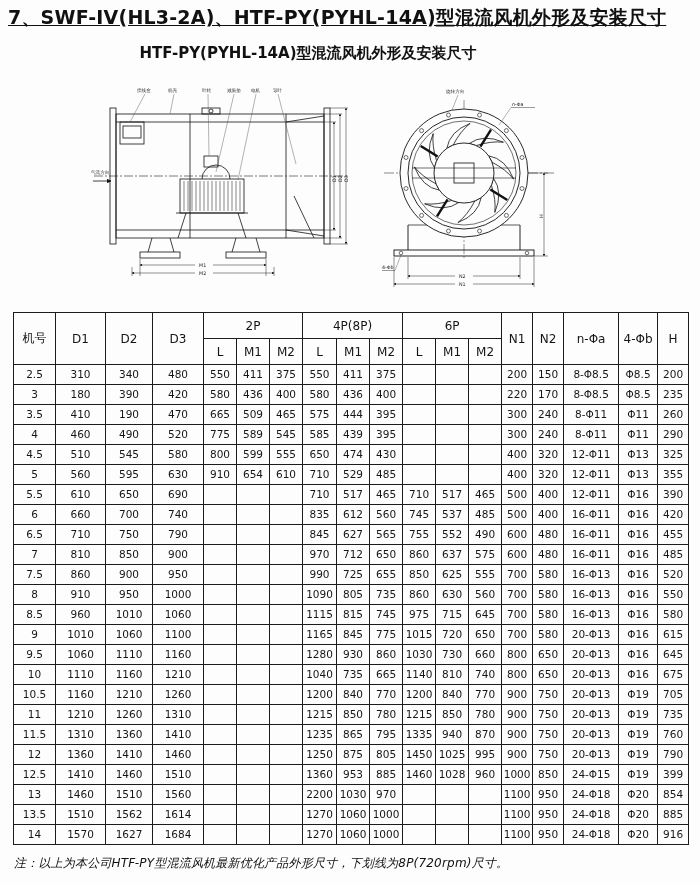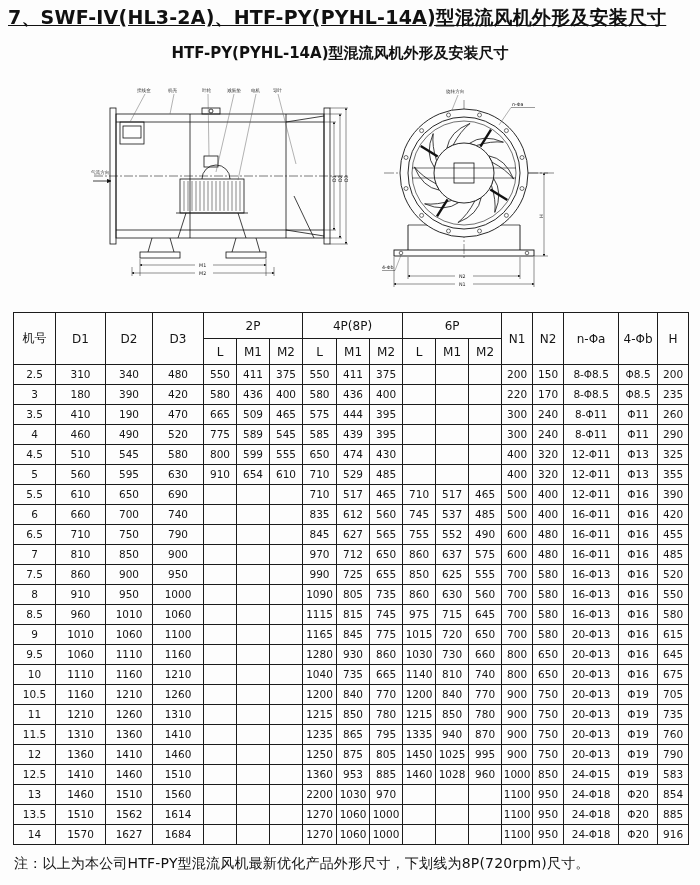--- a/index.html
+++ b/index.html
@@ -7,40 +7,40 @@
     width:700px;height:885px;background:#fdfdfd;position:relative;
     font-family:"DejaVu Sans","Liberation Sans",sans-serif;color:#111;
     overflow:hidden;
   }
   .title{
     position:absolute;top:5px;left:8px;width:690px;
     font-size:19px;font-weight:bold;letter-spacing:0.2px;white-space:nowrap;text-decoration:underline;
   }
   .subtitle{
     position:absolute;top:44px;left:0;width:616px;text-align:center;
-    font-size:15px;font-weight:bold;padding-left:32px;
+    font-size:15px;font-weight:bold;
   }
   .drawing{position:absolute;}
   #side-view{left:90px;top:84px;}
   #front-view{left:382px;top:84px;}
   table.dim{
     position:absolute;top:312px;left:13px;width:676px;
     border-collapse:collapse;table-layout:fixed;
     font-size:10.5px;color:#151515;
   }
   table.dim th,table.dim td{
     border:1px solid #1c1c1c;text-align:center;vertical-align:middle;
     padding:0;white-space:nowrap;overflow:hidden;font-weight:normal;
   }
   table.dim thead th{height:25px;font-size:12px;}
   table.dim tbody td{height:19px;line-height:19px;}
   td.ul{}
   .note{
     position:absolute;top:855px;left:14px;width:680px;
-    font-size:14px;letter-spacing:0.2px;
+    font-size:12px;letter-spacing:0.2px;font-style:italic;
   }
   text{font-family:"DejaVu Sans","Liberation Sans",sans-serif;}
   .tiny{font-size:4.6px;fill:#333;}
   .dimtxt{font-size:4.8px;fill:#222;}
 </style>
 </head>
 <body>
 
 <div class="title">7、SWF-IV(HL3-2A)、HTF-PY(PYHL-14A)型混流风机外形及安装尺寸</div>
 <div class="subtitle">HTF-PY(PYHL-14A)型混流风机外形及安装尺寸</div>
@@ -691,21 +691,21 @@
         <td class="ul">1360</td>
         <td class="ul">953</td>
         <td class="ul">885</td>
         <td>1460</td>
         <td>1028</td>
         <td>960</td>
         <td>1000</td>
         <td>850</td>
         <td>24-Φ15</td>
         <td>Φ19</td>
-        <td>583</td>
+        <td>399</td>
       </tr>
       <tr>
         <td>13</td>
         <td>1460</td>
         <td>1510</td>
         <td>1560</td>
         <td></td>
         <td></td>
         <td></td>
         <td>2200</td>

